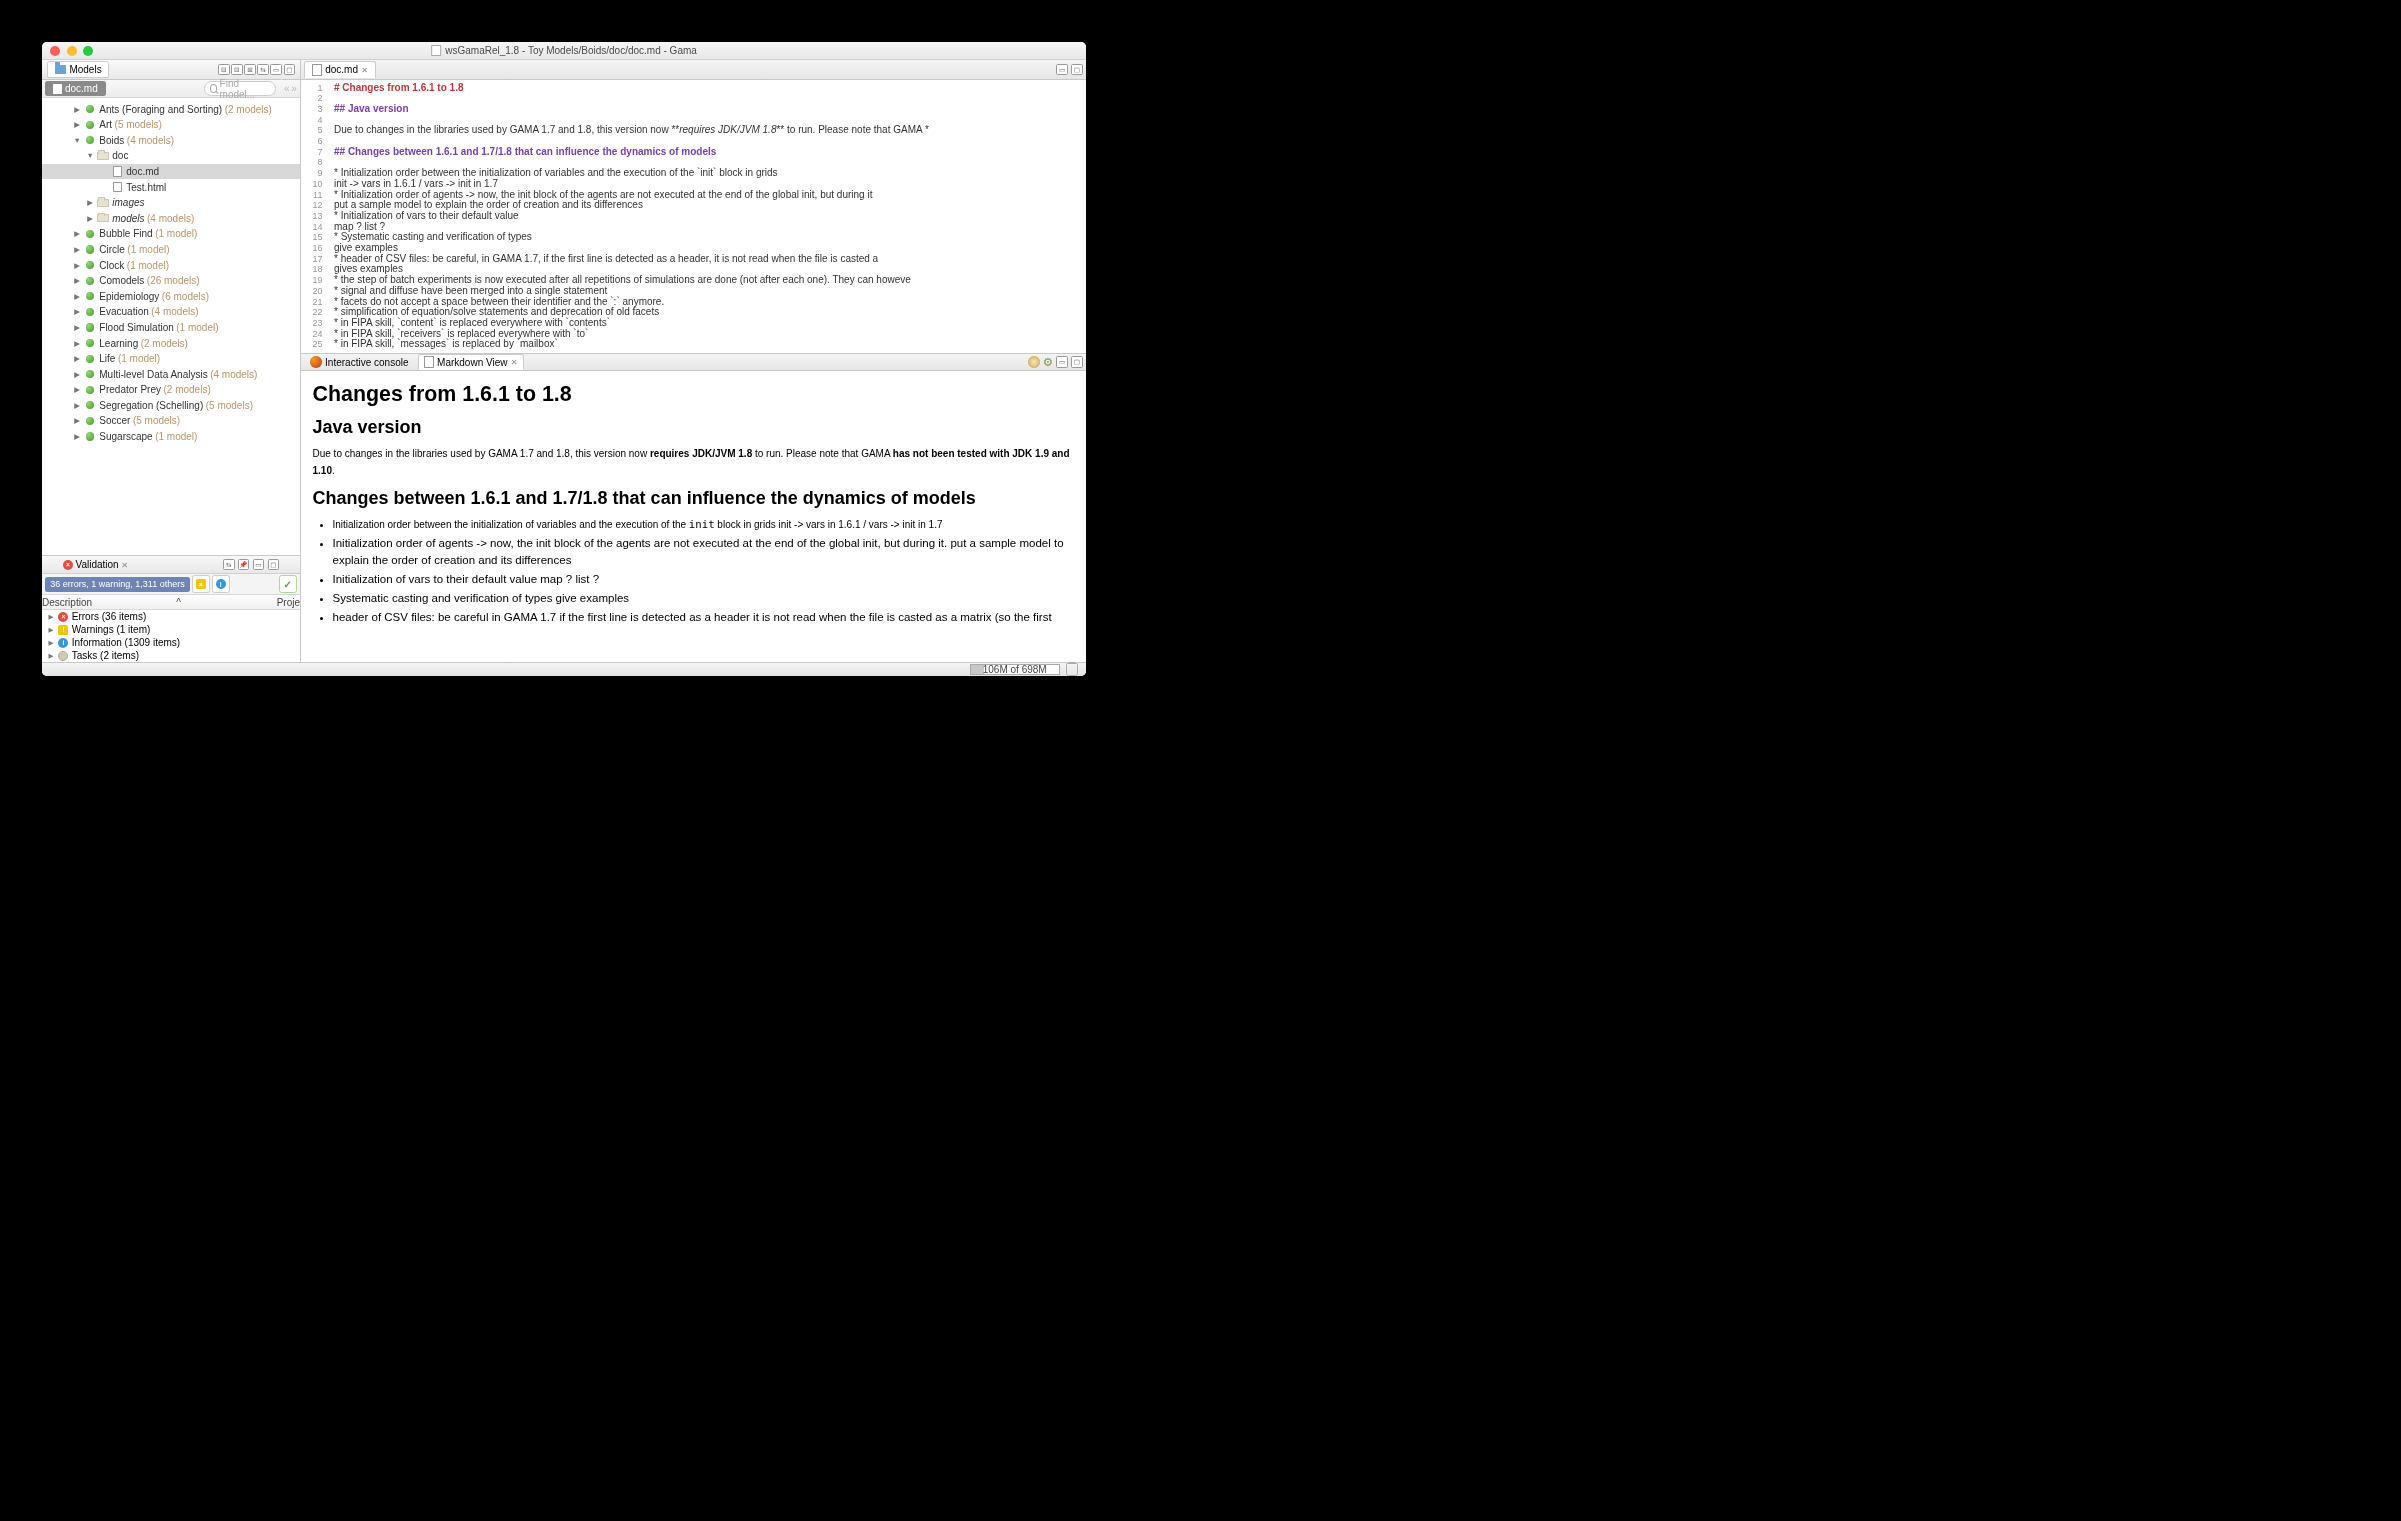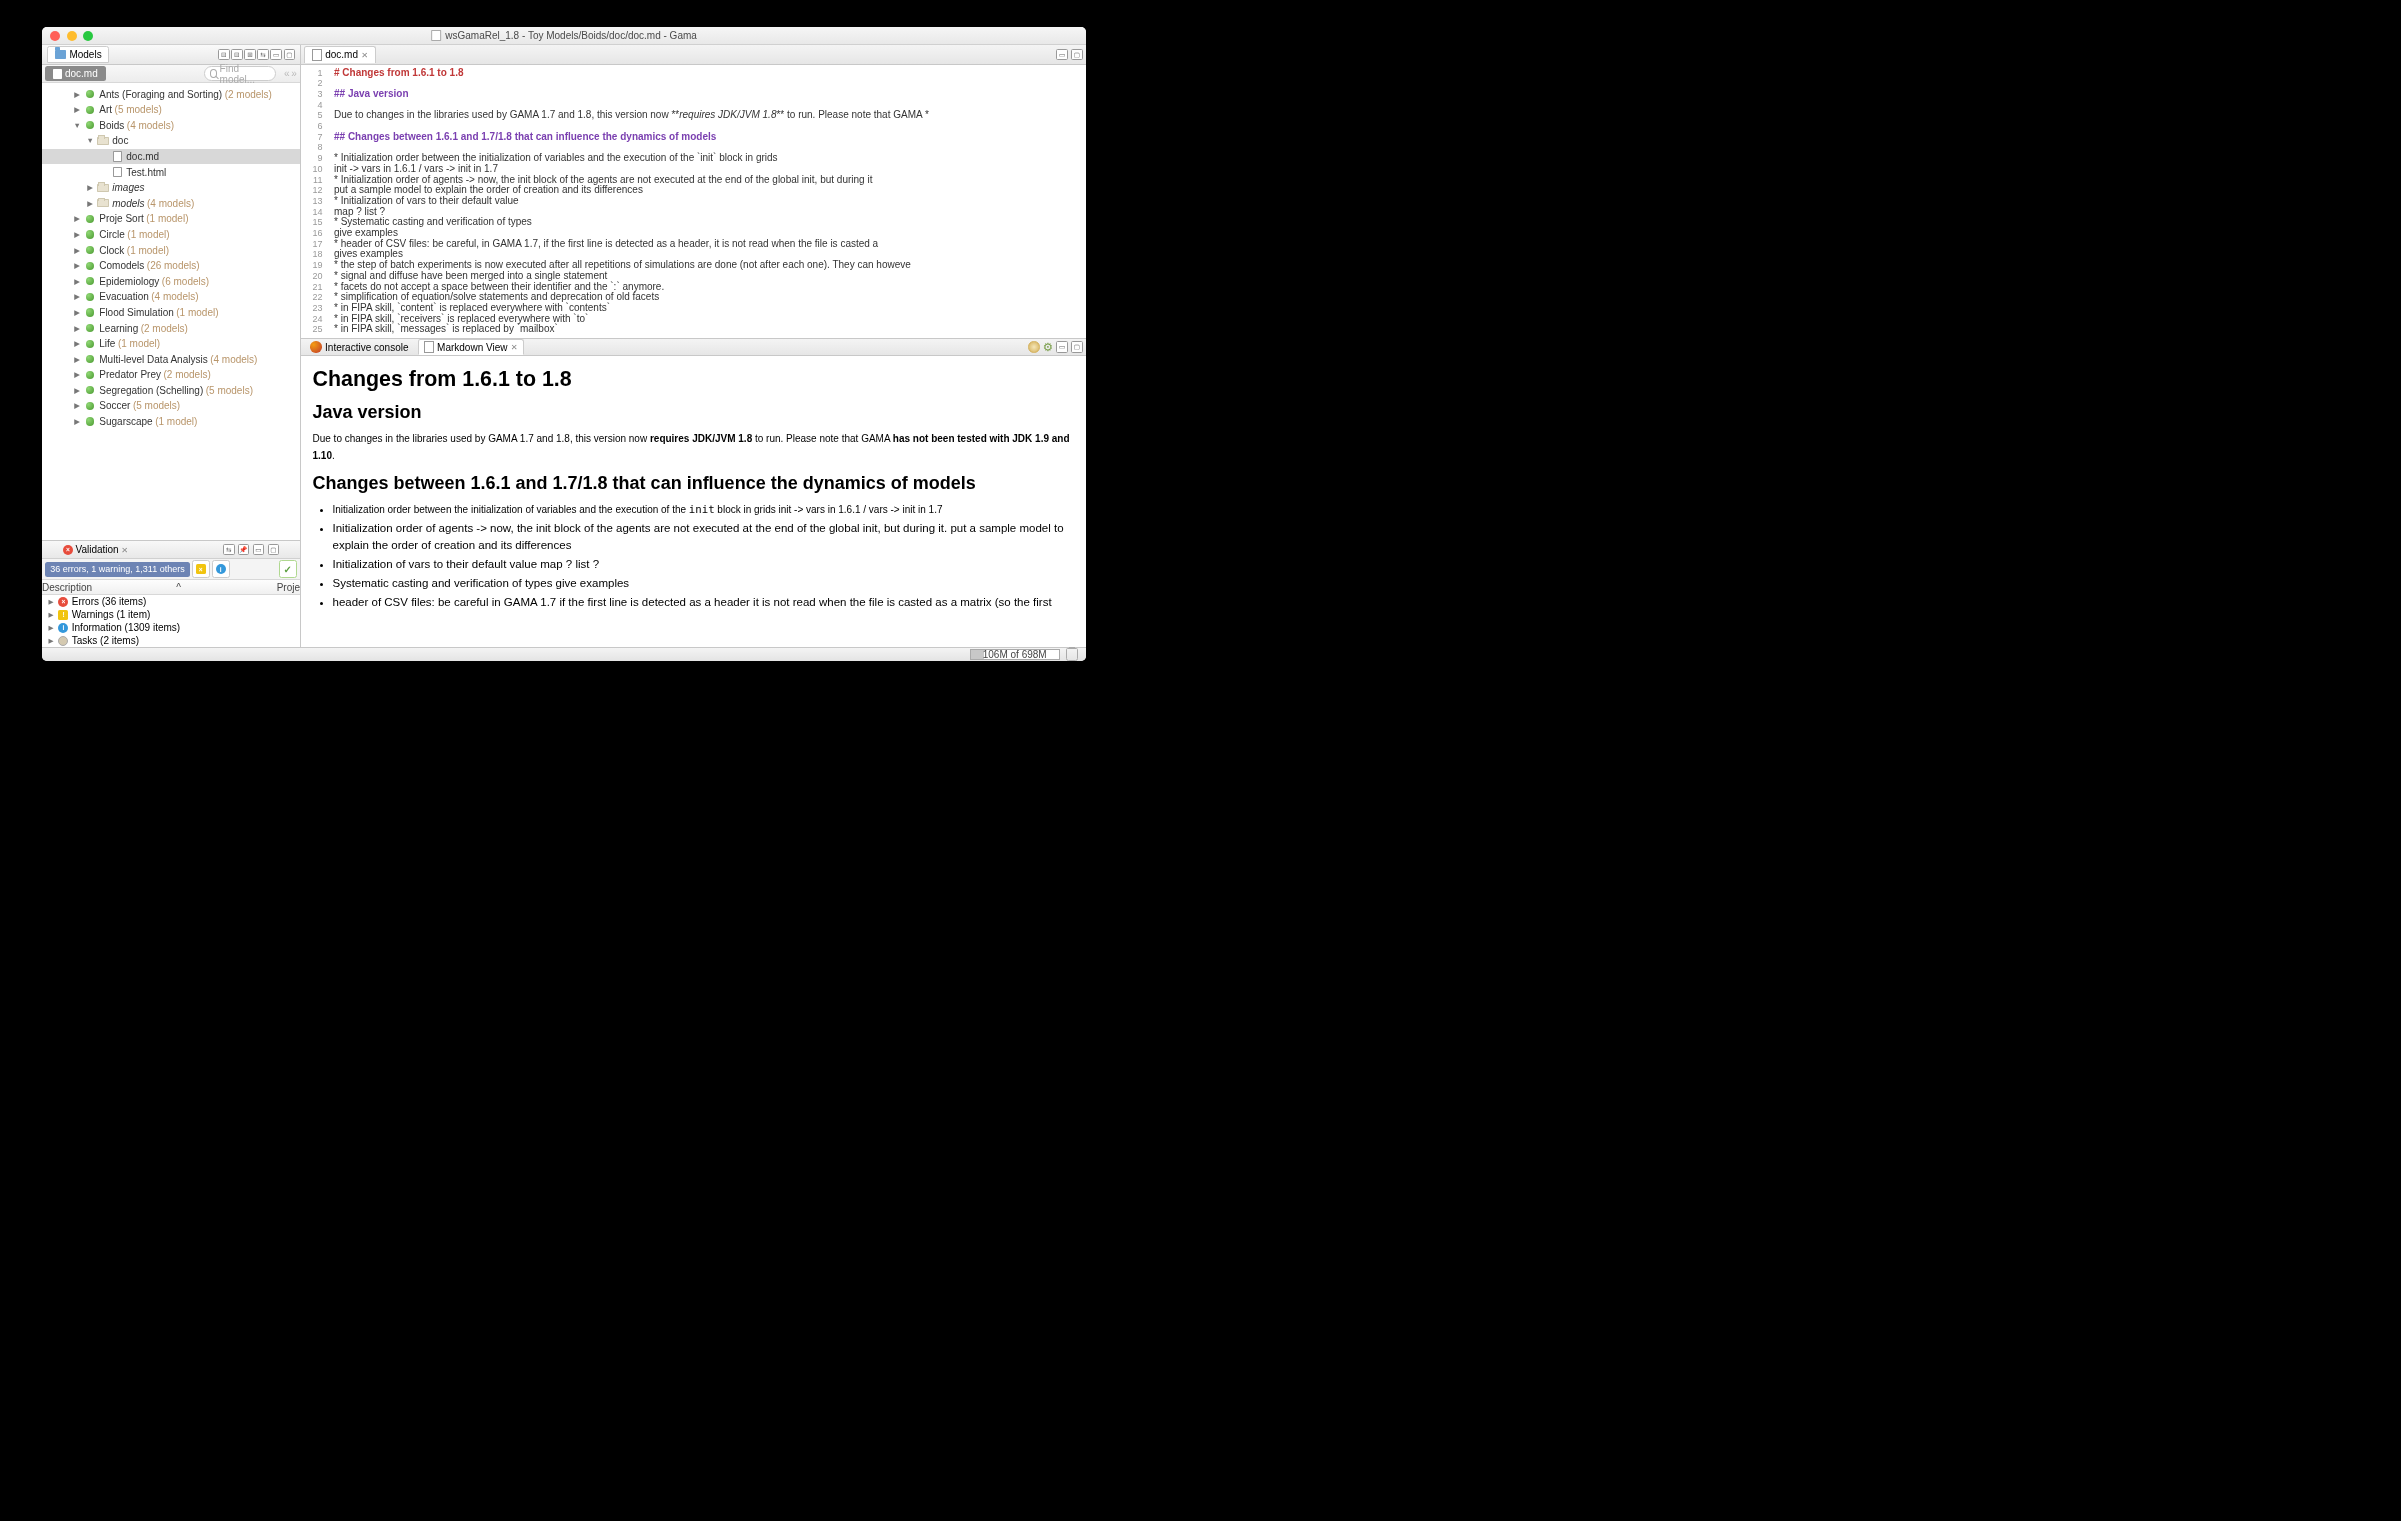--- a/index.html
+++ b/index.html
@@ -1,17 +1,17 @@
 <!DOCTYPE html>
 <html><head>
 <meta charset="utf-8">
 <style>
 *{box-sizing:border-box;margin:0;padding:0;font-family:-apple-system,BlinkMacSystemFont,"Helvetica Neue",Arial,sans-serif;font-size:10px}
 body{background:#000;width:1201px;height:761px;overflow:hidden}
-.window{position:absolute;left:42px;top:27px;width:1044px;height:634px;background:#ececec;border-radius:5px;box-shadow:0 8.2px 33px rgba(0,0,0,0.5);display:flex;flex-direction:column;overflow:hidden}
+.window{position:absolute;left:42px;top:42px;width:1044px;height:634px;background:#ececec;border-radius:5px;box-shadow:0 8.2px 33px rgba(0,0,0,0.5);display:flex;flex-direction:column;overflow:hidden}
 .titlebar{height:18px;background:linear-gradient(#f6f6f6,#e8e8e8);border-bottom:0.8px solid #d0d0d0;display:flex;align-items:center;position:relative}
 .traffic{display:flex;gap:6.6px;padding-left:8.2px}
 .dot{width:10px;height:10px;border-radius:50%}
 .red{background:#ff5f57}
 .yellow{background:#febc2e}
 .green{background:#28c840}
 .title{position:absolute;left:50%;transform:translateX(-50%);color:#4a4a4a;font-size:10.7px;display:flex;align-items:center;gap:4.1px}
 .title-icon{width:10px;height:11.5px;background:#fff;border:0.8px solid #aaa;border-radius:0.8px}
 .toolbar{height:26px;background:linear-gradient(#f0f0f0,#e4e4e4);border-bottom:0.8px solid #c8c8c8;display:flex;align-items:center;padding:0 6.6px;gap:6.6px}
 .play-btn{width:21.4px;height:20px;background:#fff;border:0.8px solid #ccc;border-radius:2.5px;display:flex;align-items:center;justify-content:center}
@@ -211,21 +211,21 @@
             </span>
             <span class="tree-label" style="font-style: italic;">models</span>
             <span class="tree-count"> (4 models)</span>
           </div>
           <div class="tree-row">
             <span class="indent" style="width: 26px;"></span>
             <span class="arrow">▶</span>
             <span class="node-icon">
               <span class="sphere"></span>
             </span>
-            <span class="tree-label">Proje Sort</span>
+            <span class="tree-label">Bubble Find</span>
             <span class="tree-count"> (1 model)</span>
           </div>
           <div class="tree-row">
             <span class="indent" style="width: 26px;"></span>
             <span class="arrow">▶</span>
             <span class="node-icon">
               <span class="sphere"></span>
             </span>
             <span class="tree-label">Circle</span>
             <span class="tree-count"> (1 model)</span>

